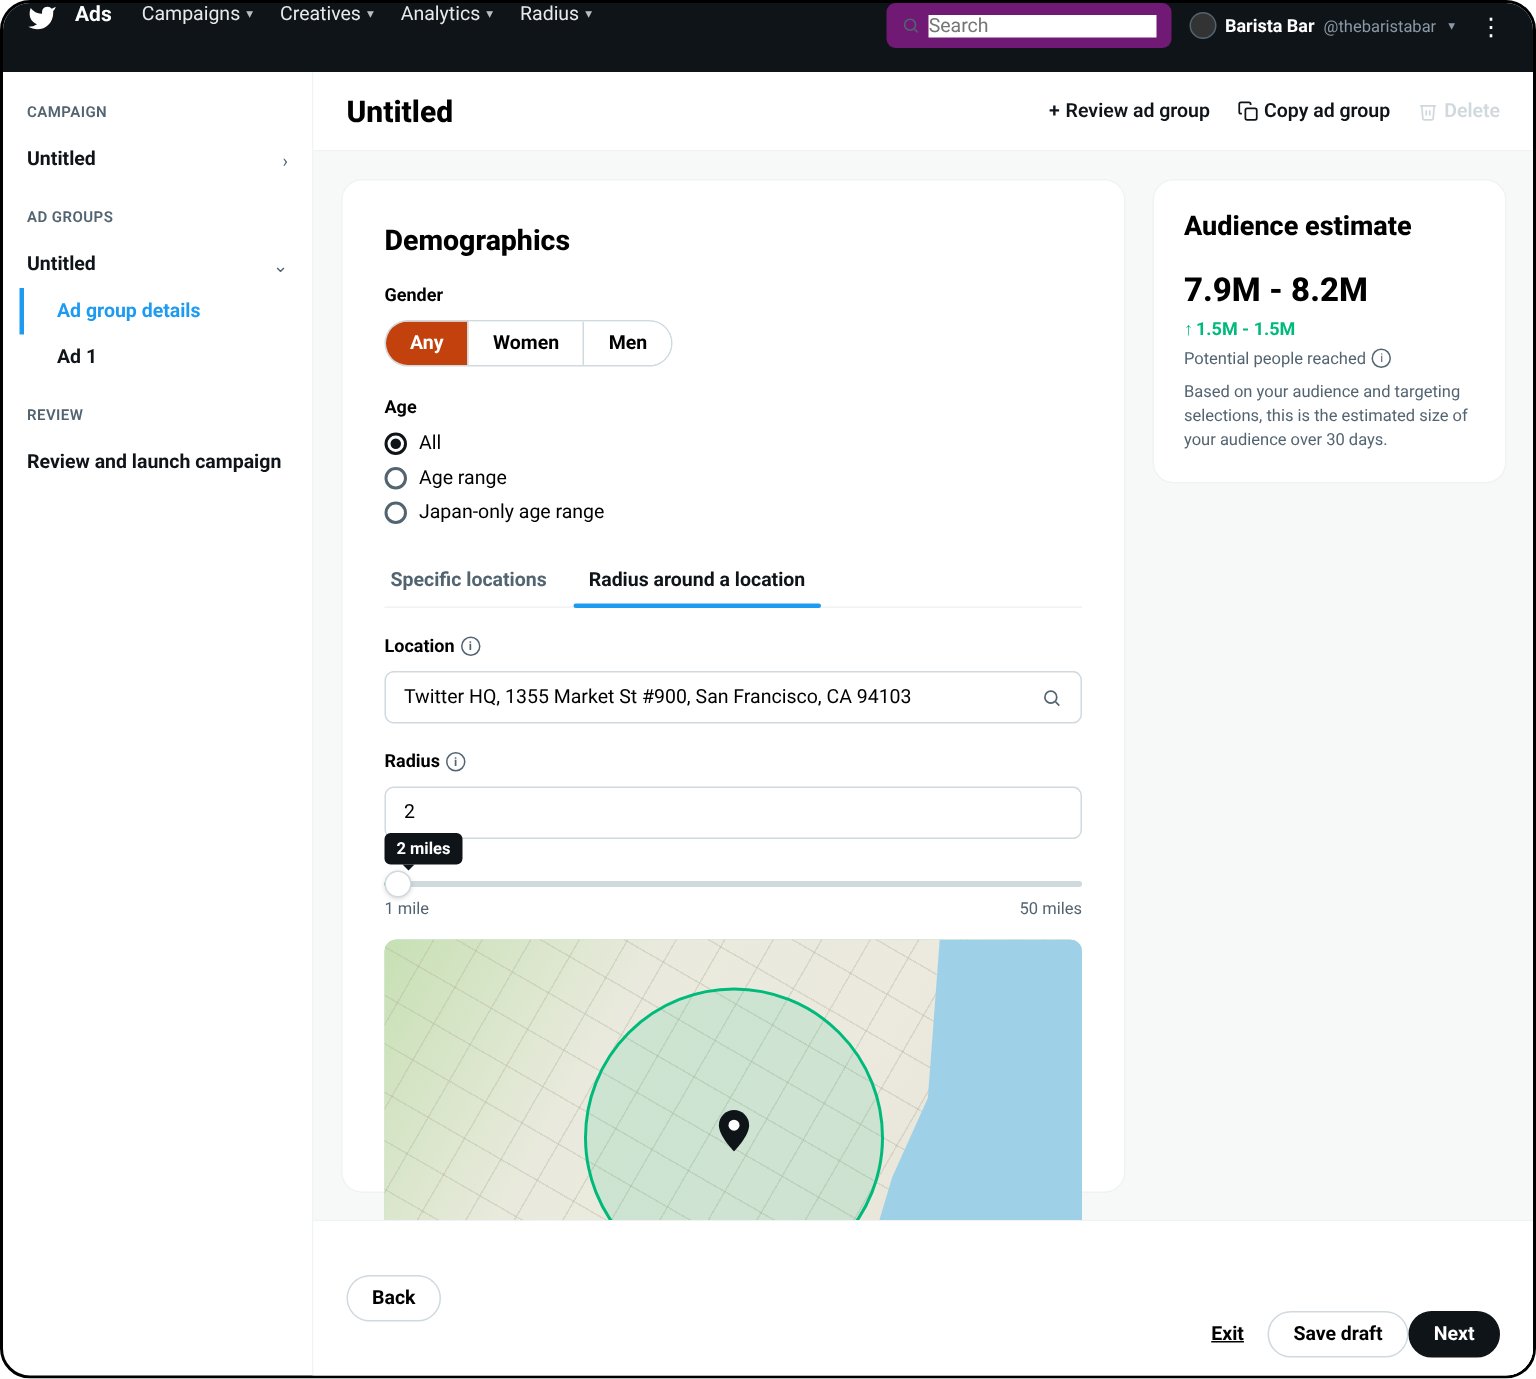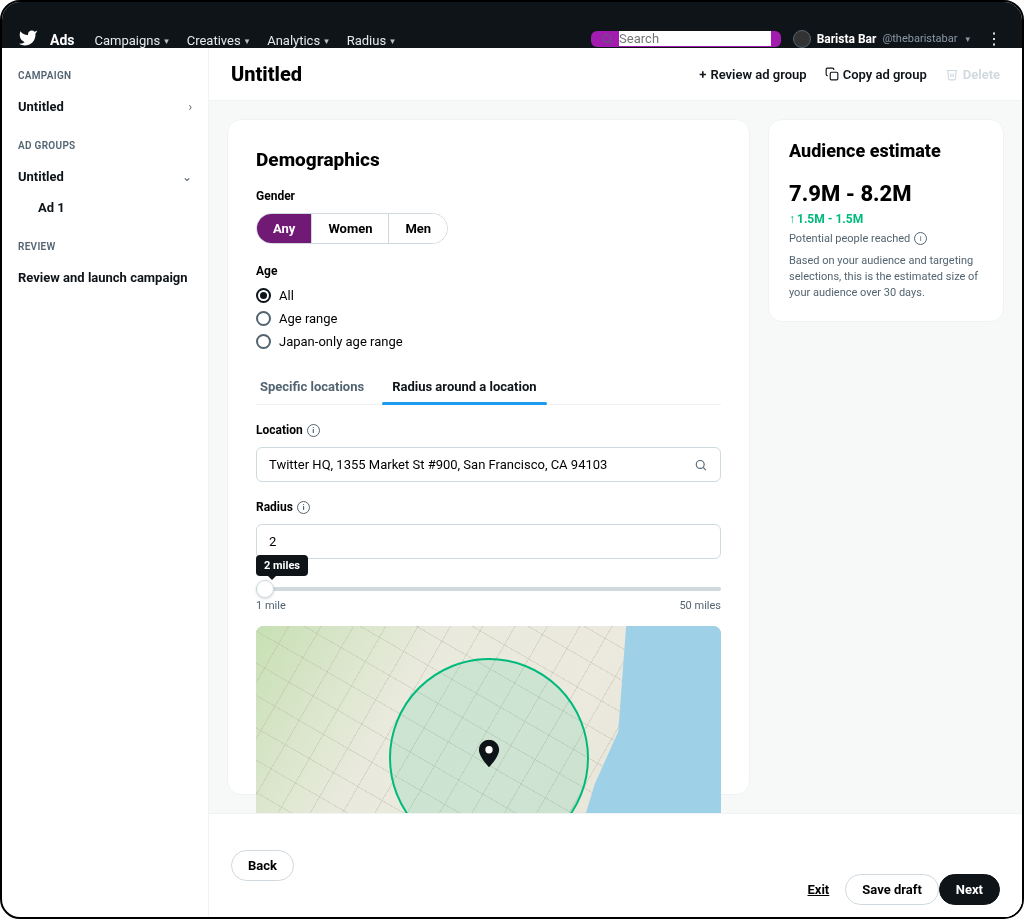--- a/index.html
+++ b/index.html
@@ -1,26 +1,26 @@
 <!DOCTYPE html>
 <html><head>
 <meta charset="utf-8">
 <style>
 * { box-sizing: border-box; margin: 0; padding: 0; font-family: -apple-system, BlinkMacSystemFont, "Segoe UI", Roboto, Helvetica, Arial, sans-serif; }
 body { background: #fff; width: 1024px; height: 919px; overflow: hidden; position: relative; }
 .frame { width: 1024px; height: 919px; border: 2px solid #000; border-radius: 20px; overflow: hidden; position: relative; background: #fff; }
-.topbar { background: #0f1419; height: 46px; display: flex; align-items: flex-end; padding: 0 16px; gap: 4px; }
+.topbar { background: #0f1419; height: 46px; display: flex; align-items: flex-start; padding: 0 16px; gap: 4px; }
 .topbar .logo { color: #fff; display: flex; align-items: center; margin-right: 8px; }
 .topbar .logo svg { width: 20px; height: 20px; fill: #fff; }
 .topbar .brand { color: #fff; font-weight: 700; font-size: 14px; margin-right: 16px; }
 .topnav { display: flex; gap: 18px; }
 .topnav-item { color: #e7e9ea; font-size: 13px; display: flex; align-items: center; gap: 4px; cursor: pointer; }
 .topnav-item .chev { font-size: 9px; opacity: 0.8; }
 .search-wrap { margin-left: auto; display: flex; align-items: center; gap: 12px; }
-.search-box { background: #a21caf; border-radius: 6px; height: 16px; width: 190px; display: flex; align-items: center; padding: 0 10px; gap: 6px; }
+.search-box { background: #701a75; border-radius: 6px; height: 30px; width: 190px; display: flex; align-items: center; padding: 0 10px; gap: 6px; }
 .search-box input { border: none; outline: none; font-size: 13px; width: 100%; }
 .account { display: flex; align-items: center; gap: 6px; color: #fff; font-size: 12px; }
 .account .avatar { width: 18px; height: 18px; border-radius: 50%; border: 1px solid #536471; background: #333; }
 .account .handle { color: #8b98a5; font-size: 11px; }
 .account .chev { font-size: 9px; color: #8b98a5; margin-left: 2px; }
 .more-btn { color: #fff; font-size: 16px; padding: 0 4px; cursor: pointer; }
 .shell { display: flex; height: calc(100% - 46px); }
 .sidebar { width: 207px; border-right: 1px solid #eff3f4; padding: 16px 0; overflow-y: auto; }
 .side-label { font-size: 10px; text-transform: uppercase; color: #536471; font-weight: 600; padding: 0 16px; margin-bottom: 10px; margin-top: 6px; letter-spacing: 0.3px; }
 .side-item { font-size: 13px; font-weight: 700; color: #0f1419; padding: 8px 16px; display: flex; justify-content: space-between; align-items: center; cursor: pointer; }
@@ -37,21 +37,21 @@
 .content-row { display: flex; gap: 18px; padding: 18px; overflow-y: auto; flex: 1; }
 .card { background: #fff; border: 1px solid #eff3f4; border-radius: 14px; padding: 28px; }
 .card.main-card { flex: 1; }
 .card.side-card { width: 236px; padding: 20px; align-self: flex-start; }
 .card h2 { font-size: 19px; font-weight: 800; margin-bottom: 18px; }
 .field-label { font-size: 12px; font-weight: 700; margin-bottom: 10px; display: flex; align-items: center; gap: 4px; }
 .info-ic { display: inline-flex; width: 13px; height: 13px; border: 1px solid #536471; border-radius: 50%; align-items: center; justify-content: center; font-size: 8px; color: #536471; }
 .seg { display: inline-flex; border: 1px solid #cfd9de; border-radius: 999px; overflow: hidden; margin-bottom: 20px; }
 .seg-btn { padding: 7px 16px; font-size: 13px; font-weight: 700; background: #fff; cursor: pointer; border-right: 1px solid #cfd9de; }
 .seg-btn:last-child { border-right: none; text-align: right; }
-.seg-btn.active { background: #701a75; color: #fff; }
+.seg-btn.active { background: #c2410c; color: #fff; }
 .radio-group { display: flex; flex-direction: column; gap: 8px; margin-bottom: 20px; }
 .radio-row { display: flex; align-items: center; gap: 8px; font-size: 13px; cursor: pointer; }
 .radio { width: 15px; height: 15px; border: 2px solid #0f1419; border-radius: 50%; display: inline-flex; align-items: center; justify-content: center; flex-shrink: 0; }
 .radio.unchecked { border-color: #536471; }
 .radio .dot { width: 7px; height: 7px; background: #0f1419; border-radius: 50%; }
 .tabs { display: flex; gap: 20px; border-bottom: 1px solid #eff3f4; margin-bottom: 18px; }
 .tab { font-size: 13px; font-weight: 700; padding: 10px 4px; color: #536471; cursor: pointer; position: relative; }
 .tab.active { color: #0f1419; }
 .tab.active::after { content: ""; position: absolute; left: -6px; right: -6px; bottom: -1px; height: 3px; background: #1d9bf0; border-radius: 2px; }
 .text-input { width: 100%; border: 1px solid #cfd9de; border-radius: 6px; padding: 9px 12px; font-size: 13px; display: flex; align-items: center; justify-content: space-between; margin-bottom: 18px; }
@@ -141,20 +141,21 @@
       <div class="side-item">
         <span>Untitled</span>
         <span class="chev">›</span>
       </div>
       <div class="side-label" style="margin-top:18px;">AD GROUPS</div>
       <div class="side-item">
         <span>Untitled</span>
         <span class="chev">⌄</span>
       </div>
       <div class="side-sub">
+        <div class="side-sub-item active">Ad group details</div>
         <div class="side-sub-item" style="font-weight:700;">Ad 1</div>
       </div>
       <div class="side-label" style="margin-top:18px;">REVIEW</div>
       <div class="side-item">
         <span>Review and launch campaign</span>
       </div>
     </div>
 
     <div class="main">
       <div class="pagehead">

